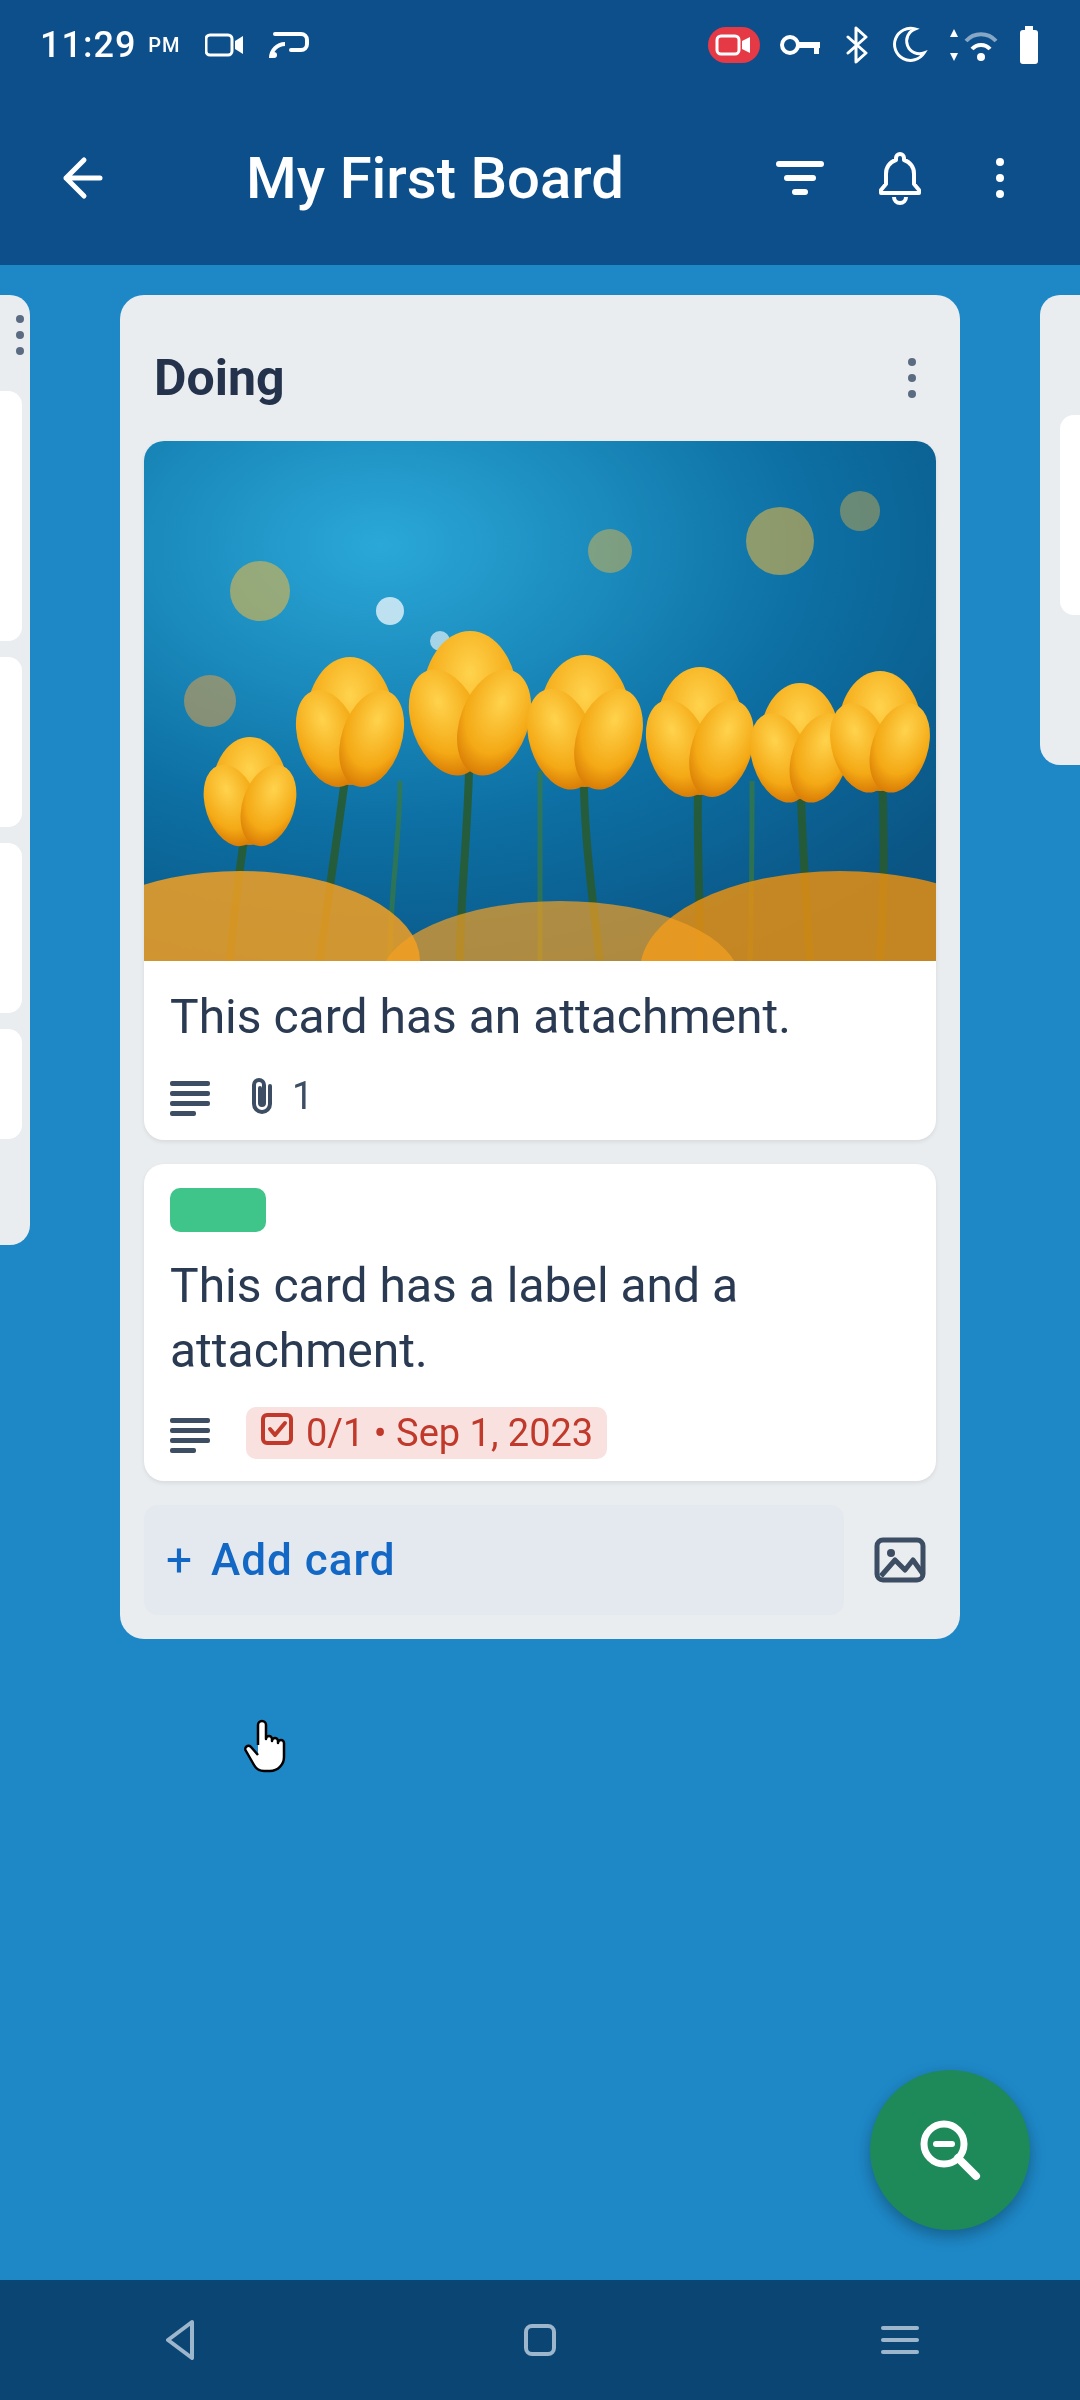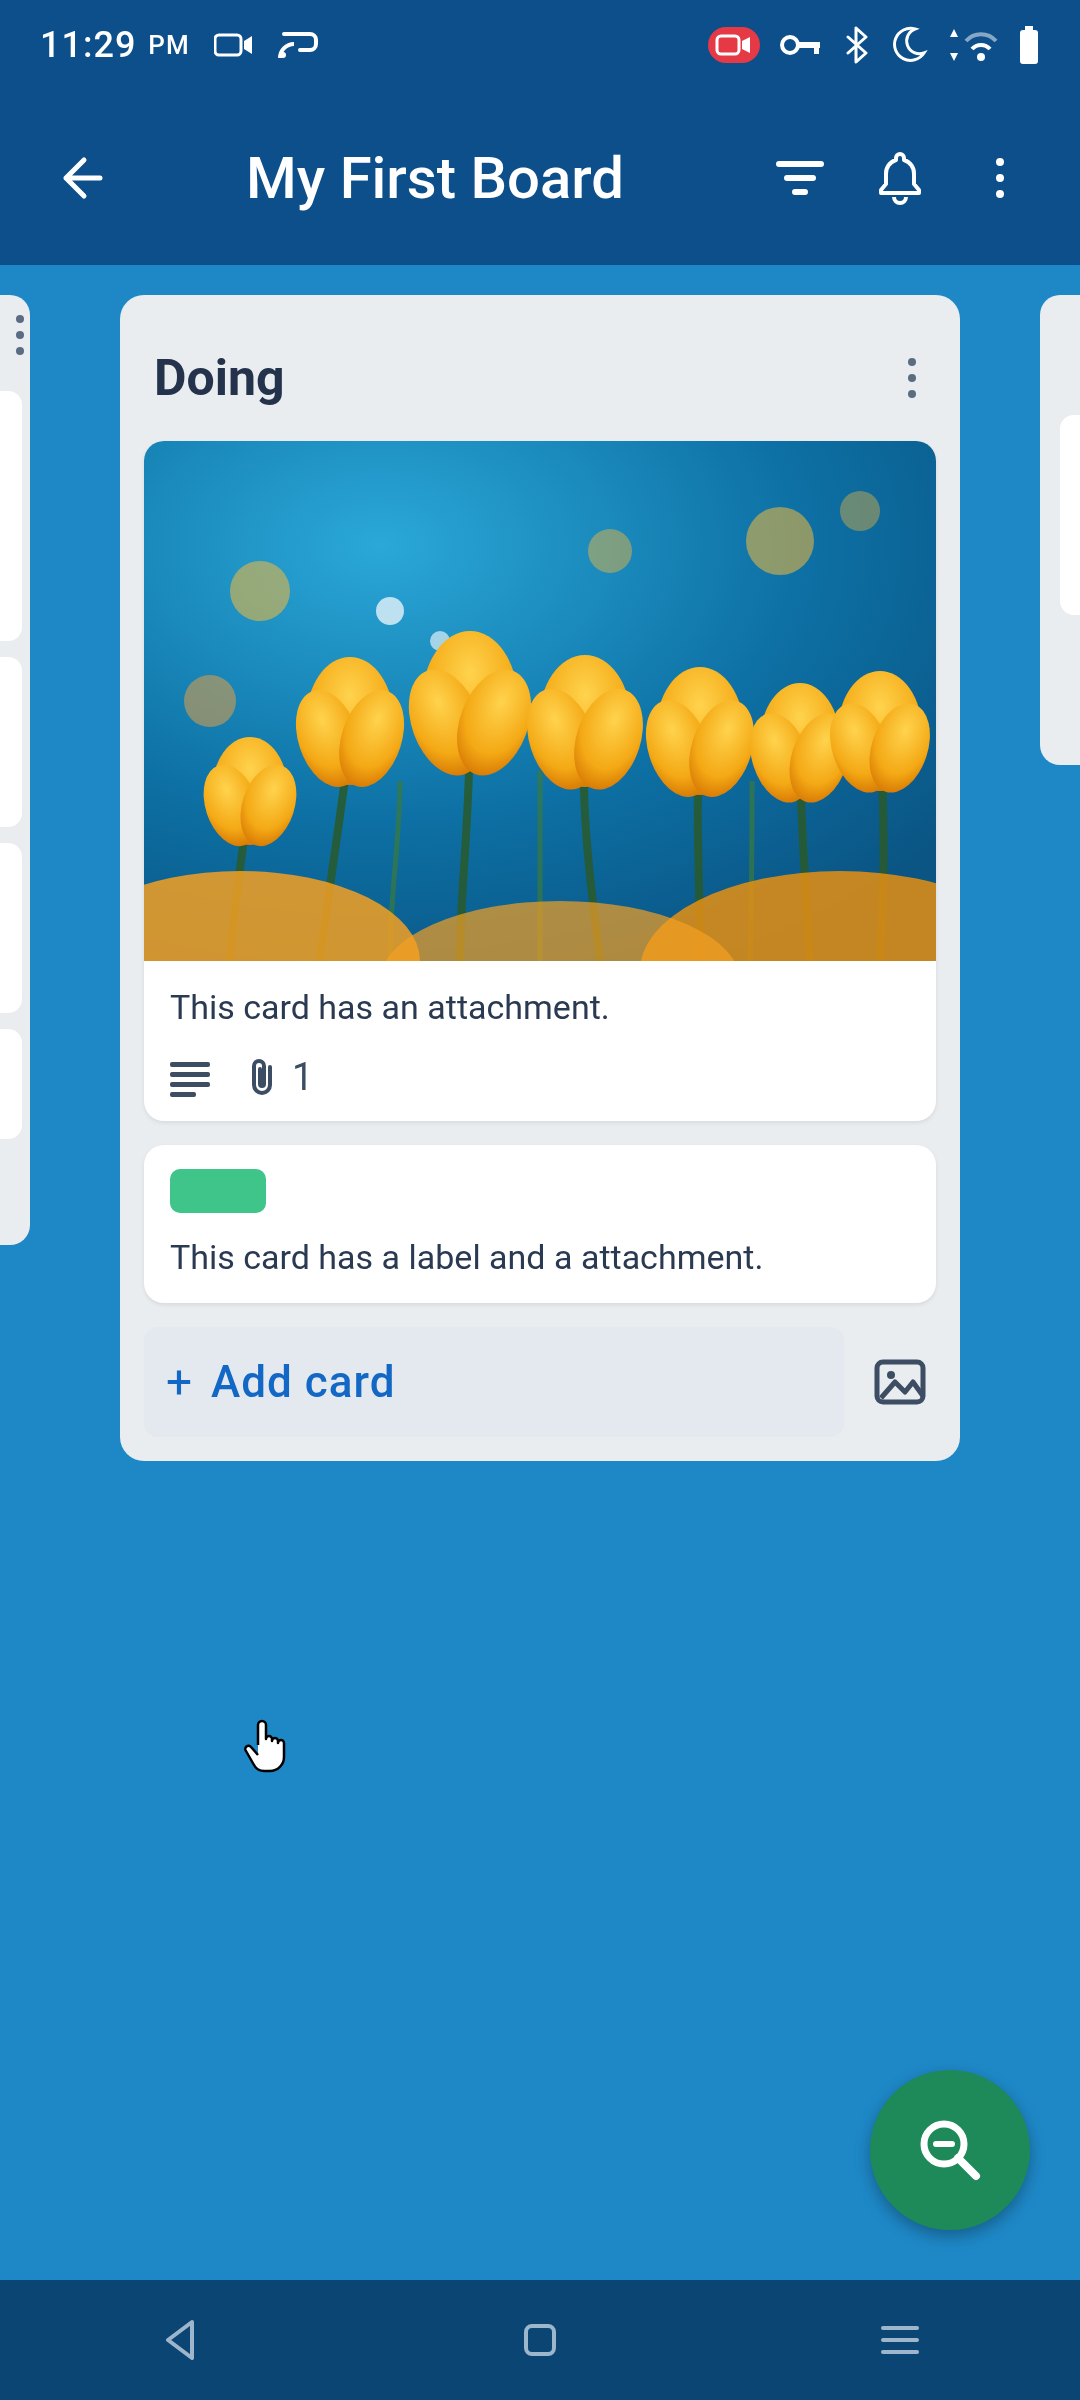--- a/index.html
+++ b/index.html
@@ -2,21 +2,21 @@
 <html><head>
 <meta charset="utf-8">
 <style>
   * { margin: 0; padding: 0; box-sizing: border-box; }
   html, body { width: 1080px; height: 2400px; font-family: -apple-system, Roboto, "Helvetica Neue", Arial, sans-serif; }
   body { background: #1e88c7; position: relative; overflow: hidden; }
 
   
   .status-bar { height: 90px; background: #0d4f8b; color: #fff; display: flex; align-items: center; padding: 0 40px; justify-content: space-between; }
   .status-left { display: flex; align-items: center; gap: 24px; font-size: 36px; font-weight: 500; letter-spacing: 1px; }
-  .status-left .ampm { font-size: 26px; margin-left: -12px; }
+  .status-left .ampm { font-size: 20px; margin-left: -12px; }
   .status-right { display: flex; align-items: center; gap: 20px; }
   .status-icon { display:inline-flex; align-items:center; justify-content:center; }
 
   
   .app-bar { height: 175px; background: #0d4f8b; color: #fff; display: flex; align-items: center; padding: 0 40px; gap: 20px; }
   .app-title { flex: 1; font-size: 58px; font-weight: 500; text-align: center; margin-left: -10px; }
   .icon-btn { width: 80px; height: 80px; display:flex; align-items:center; justify-content:center; cursor:pointer; }
 
   
   .board-area { position: absolute; top: 265px; left: 0; right: 0; bottom: 120px; background:#1e88c7; overflow:hidden; }
@@ -31,21 +31,21 @@
   
   .list { position:absolute; top:30px; left:120px; width:840px; background:#e9edf0; border-radius:24px; padding:40px 24px 24px; }
   .list-header { display:flex; align-items:center; justify-content:space-between; padding:14px 10px 34px; }
   .list-title { font-size:50px; font-weight:700; color:#24324b; }
   .dots-v { width:8px; height:8px; background:#5b6b82; border-radius:50%; box-shadow: 0 -16px 0 #5b6b82, 0 16px 0 #5b6b82; }
 
   .card { background:#fff; border-radius:20px; box-shadow:0 2px 4px rgba(0,0,0,0.08); margin-bottom:24px; overflow:hidden; }
   .cover { height:520px; position:relative; }
   .cover svg { width:100%; height:100%; display:block; }
   .card-body { padding:24px 26px 22px; }
-  .card-title { font-size:34px; color:#2a3a52; line-height:1.35; }
+  .card-title { font-size:48px; color:#2a3a52; line-height:1.35; }
   .card-badges { display:flex; align-items:center; gap:36px; margin-top:24px; }
   .badge { display:flex; align-items:center; gap:12px; color:#3d4d63; font-size:38px; }
   .badge.danger { color:#c0392b; background:#f8e1de; padding:4px 14px; border-radius:10px; }
   .clip { display:inline-flex; }
 
   .label-chip { width:96px; height:44px; border-radius:10px; background:#3fc48a; margin-bottom:22px; }
 
   .add-card-row { display:flex; align-items:center; gap:20px; margin-top:4px; }
   .add-card-btn { flex:1; background:#e3e9ef; border-radius:14px; padding:28px 22px; color:#1368c5; font-size:44px; font-weight:500; letter-spacing:1px; display:flex; align-items:center; gap:18px; }
   .add-card-btn .plus { font-size:46px; font-weight:400; }
@@ -285,20 +285,39 @@
             <span>1</span>
           </span>
         </div>
       </div>
     </div>
 
     <div class="card">
       <div class="card-body">
         <div class="label-chip"></div>
         <div class="card-title">This card has a label and a attachment.</div>
+        <div class="card-badges">
+          <span class="badge">
+            <span class="desc-lines">
+                <span></span>
+                <span></span>
+                <span></span>
+                <span></span>
+              </span>
+          </span>
+          <span class="badge danger">
+            <span>
+              <svg width="34" height="34" viewBox="0 0 34 34">
+                  <rect x="3" y="3" width="28" height="28" rx="4" fill="none" stroke="#c0392b" stroke-width="4"></rect>
+                  <path d="M10 17 L15 23 L25 11" fill="none" stroke="#c0392b" stroke-width="4" stroke-linecap="round" stroke-linejoin="round"></path>
+                </svg>
+            </span>
+            <span>0/1 • Sep 1, 2023</span>
+          </span>
+        </div>
       </div>
     </div>
 
     <div class="add-card-row">
       <div class="add-card-btn">
         <span class="plus">+</span>
         <span>Add card</span>
       </div>
       <div class="img-btn">
         <svg width="54" height="48" viewBox="0 0 54 48">

